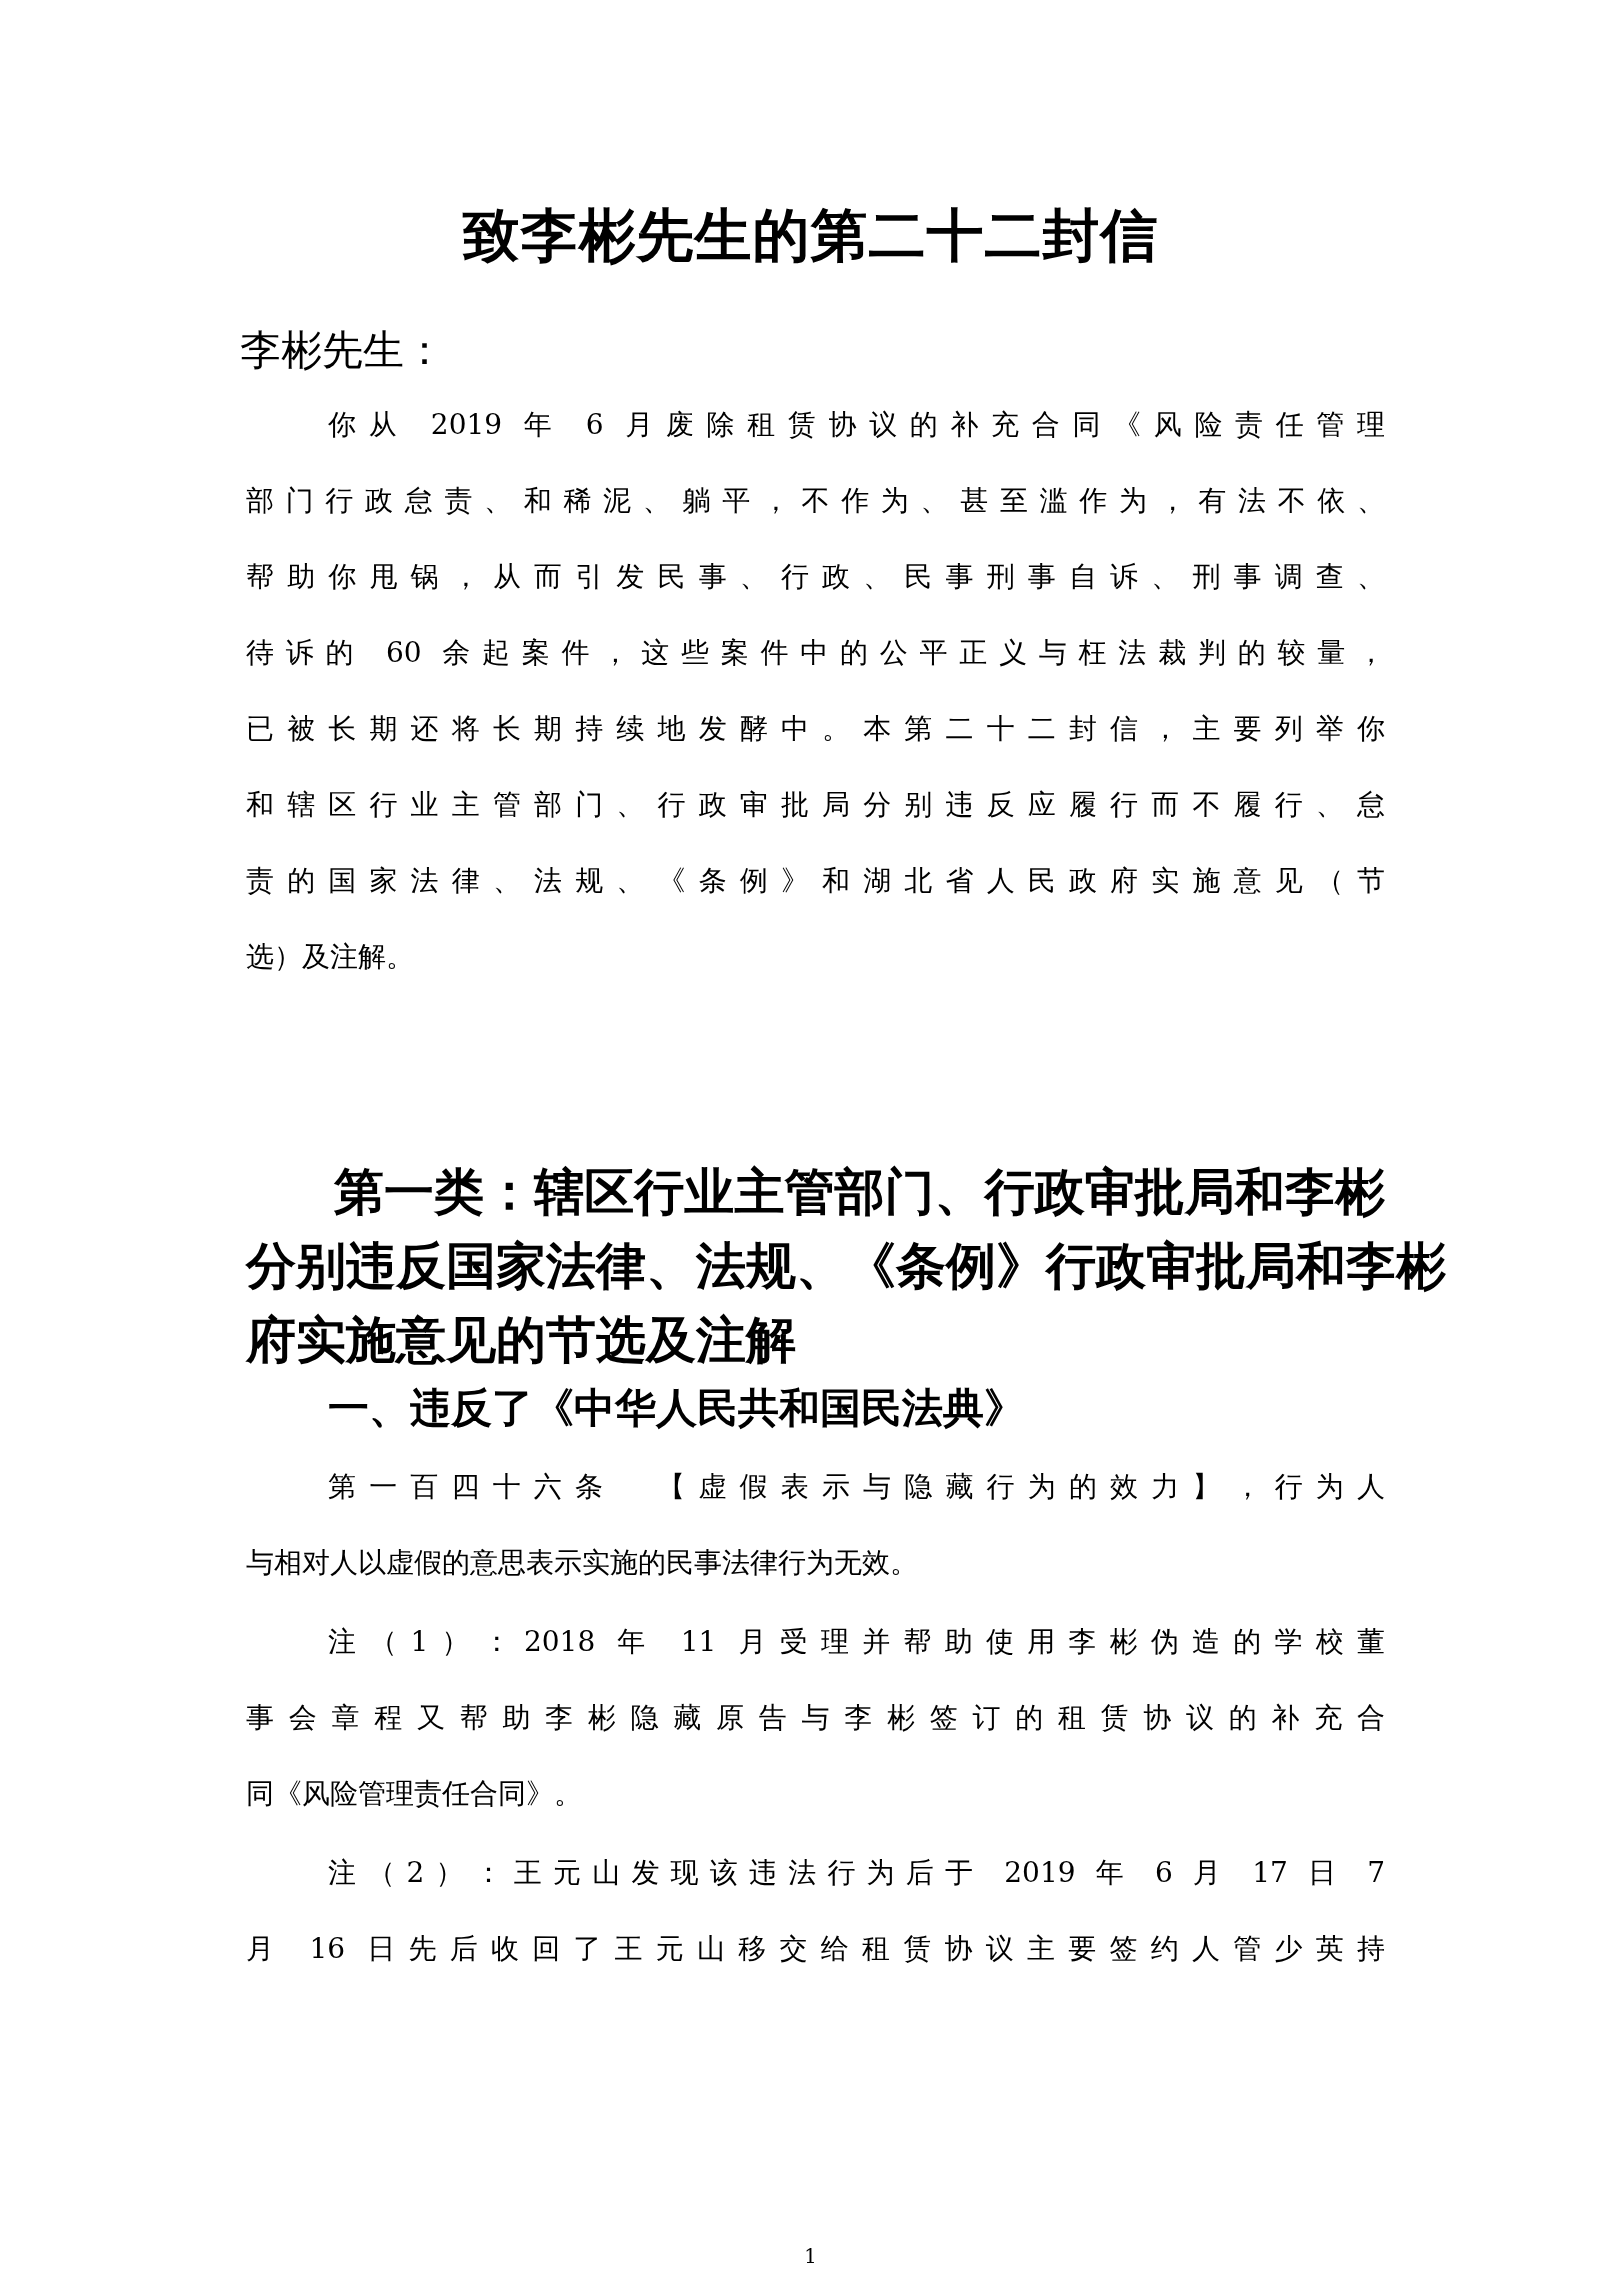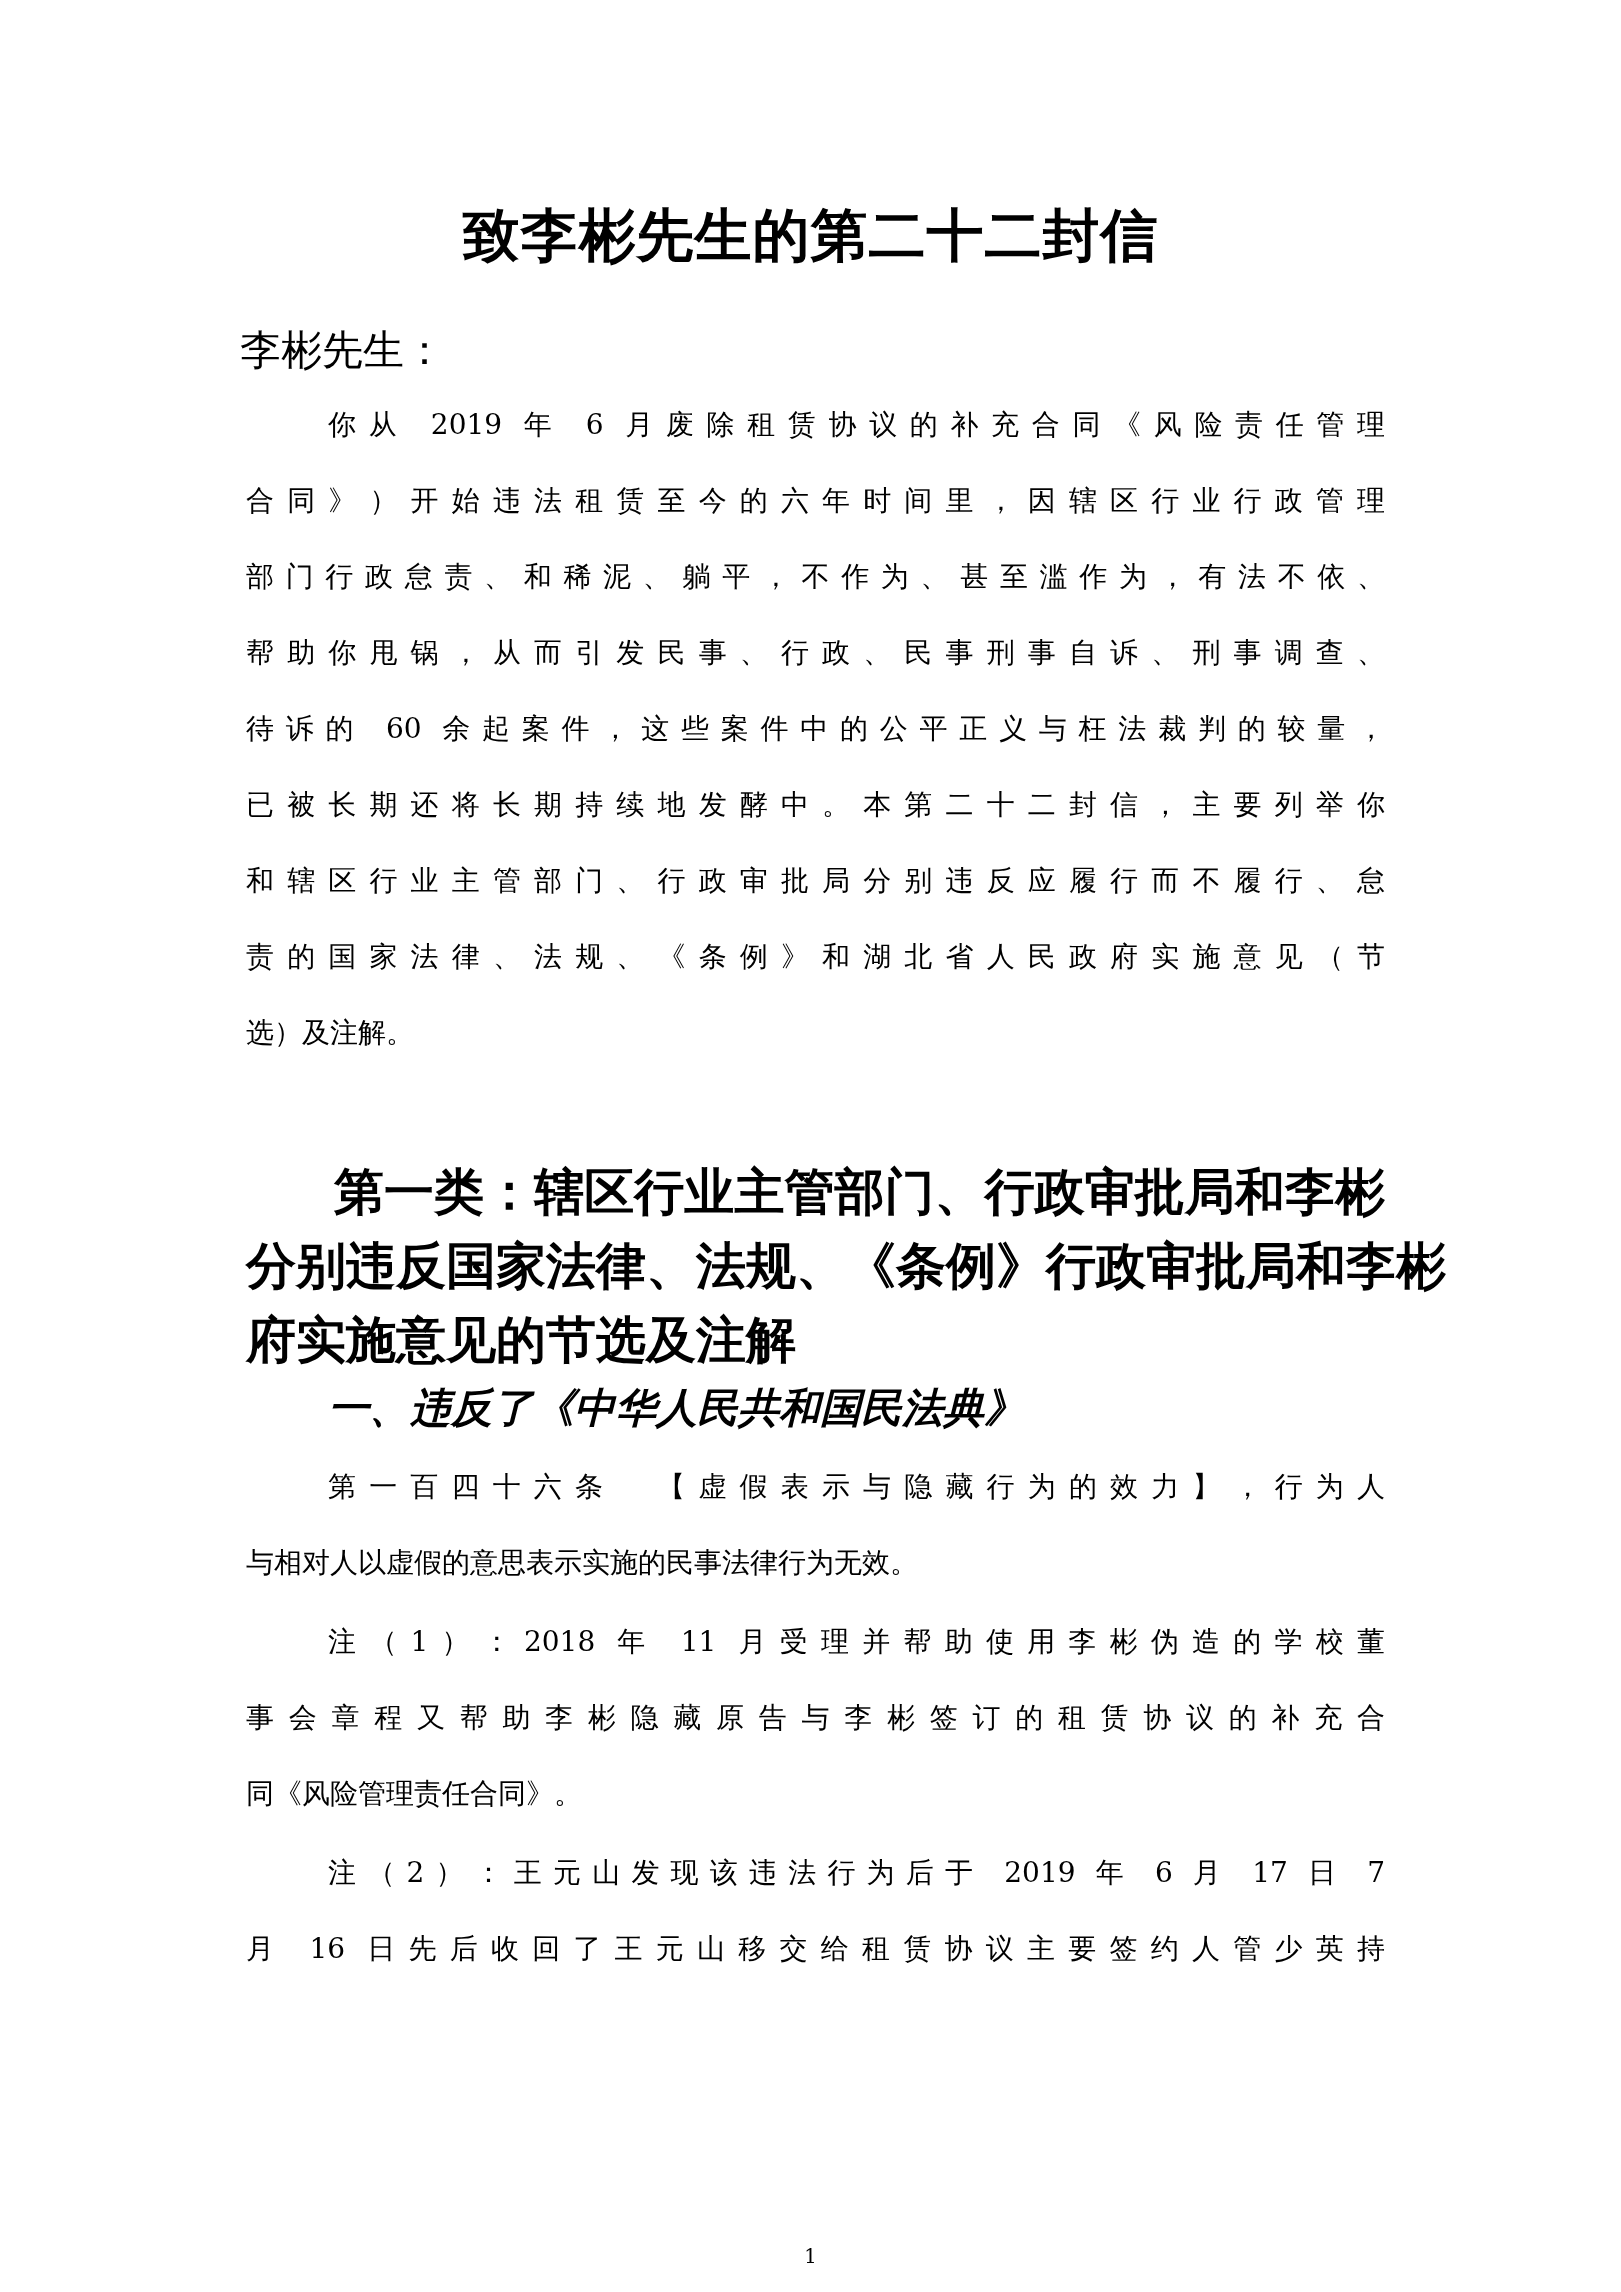--- a/index.html
+++ b/index.html
@@ -12,36 +12,35 @@
     .body-wrap { position: absolute; left: 246px; width: 1139px; }
     .line { font-size: 28px; line-height: 76px; white-space: nowrap; text-align: justify;
             text-align-last: justify; letter-spacing: 0px; }
     .line.last { text-align-last: left; }
     .indent { padding-left: 82px; }
     .salutation { position: absolute; left: 240px; top: 323px; font-size: 41px; line-height: 55px; }
     .heading { font-family: "DejaVu Sans", "Liberation Sans", sans-serif; font-weight: bold;
                font-size: 50px; line-height: 74px; white-space: nowrap; text-align: justify; text-align-last: justify; }
     .heading.last { text-align-last: left; }
     .subheading { font-family: "DejaVu Sans", "Liberation Sans", sans-serif; font-weight: bold;
-                  font-size: 41px; line-height: 69px; white-space: nowrap; font-style: italic; }
+                  font-size: 41px; line-height: 69px; white-space: nowrap; }
     .page-number { position: absolute; left: 0; width: 1621px; top: 2245px; text-align: center;
                    font-size: 19.6px; font-family: "DejaVu Serif", serif; }
   </style>
 </head>
 <body>
 
 <div class="page">
 
   <div class="title">致李彬先生的第二十二封信</div>
 
   <div class="salutation">李彬先生：</div>
 
   <div class="body-wrap" style="top: 387px;">
     <div class="line indent">你从 2019 年 6 月废除租赁协议的补充合同《风险责任管理</div>
-    <div class="line">合同》）开始违法租赁至今的六年时间里，因辖区行业行政管理</div>
     <div class="line">部门行政怠责、和稀泥、躺平，不作为、甚至滥作为，有法不依、</div>
     <div class="line">帮助你甩锅，从而引发民事、行政、民事刑事自诉、刑事调查、</div>
     <div class="line">待诉的 60 余起案件，这些案件中的公平正义与枉法裁判的较量，</div>
     <div class="line">已被长期还将长期持续地发酵中。本第二十二封信，主要列举你</div>
     <div class="line">和辖区行业主管部门、行政审批局分别违反应履行而不履行、怠</div>
     <div class="line">责的国家法律、法规、《条例》和湖北省人民政府实施意见（节</div>
     <div class="line last">选）及注解。</div>
   </div>
 
   <div class="body-wrap" style="top: 1155px;">

